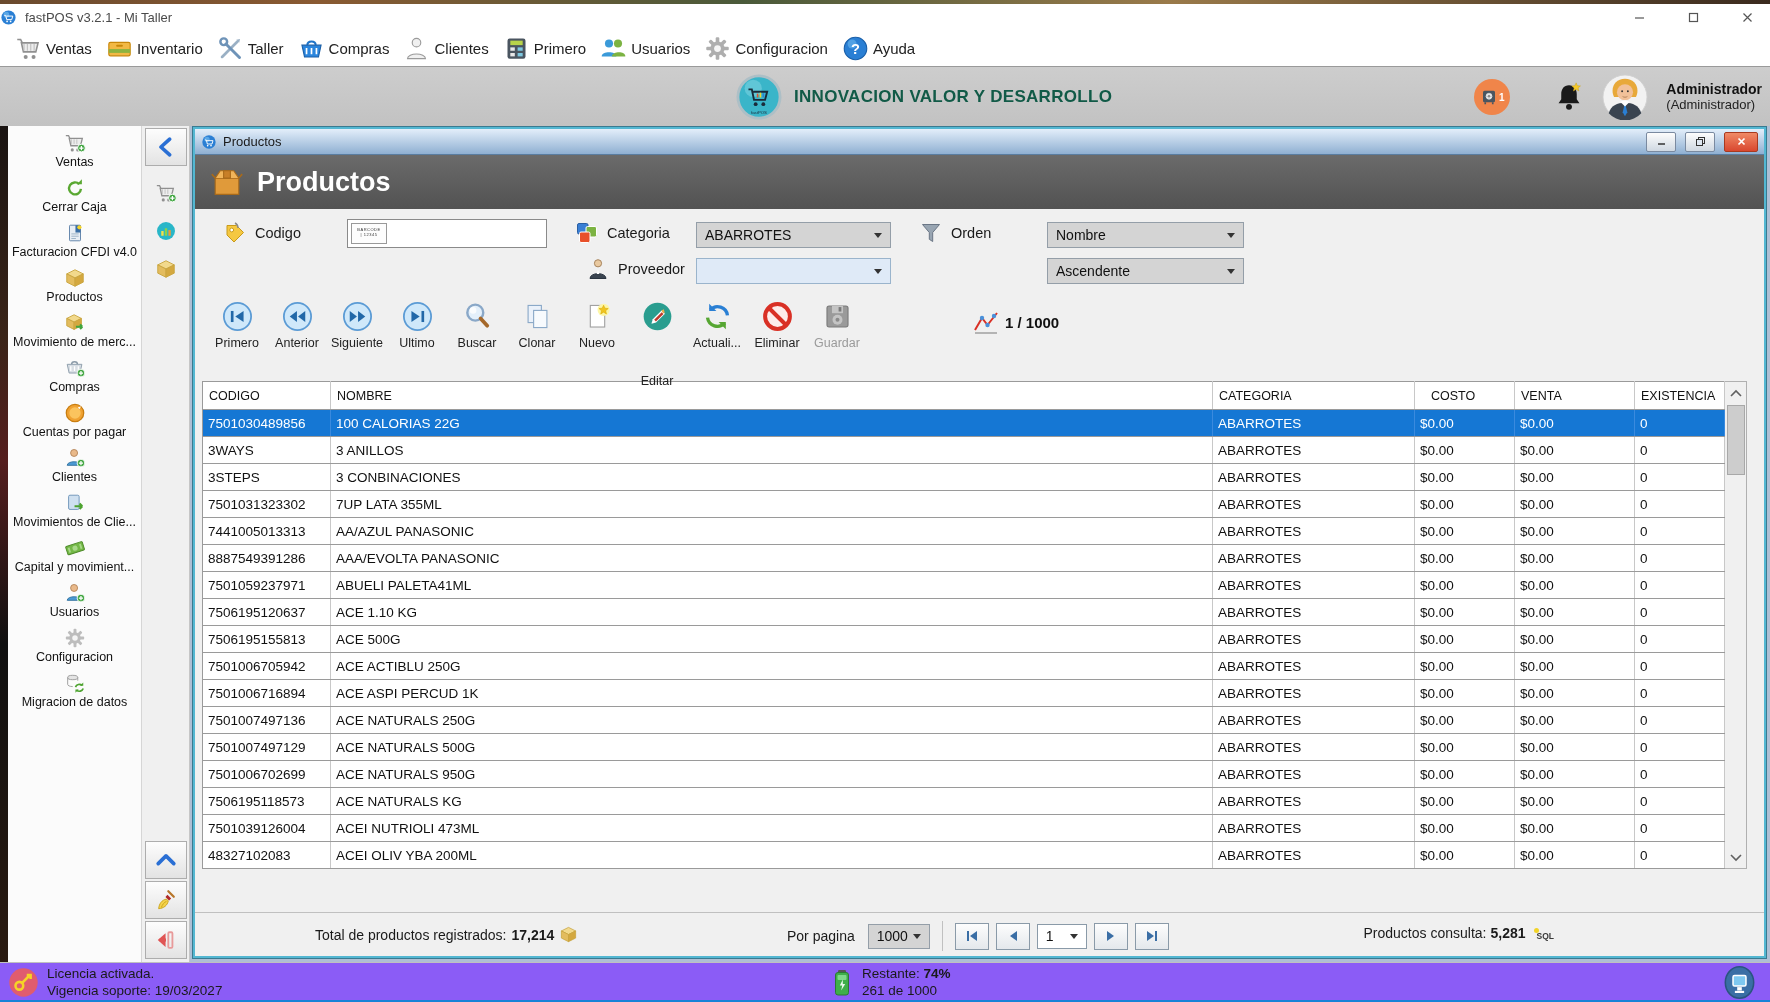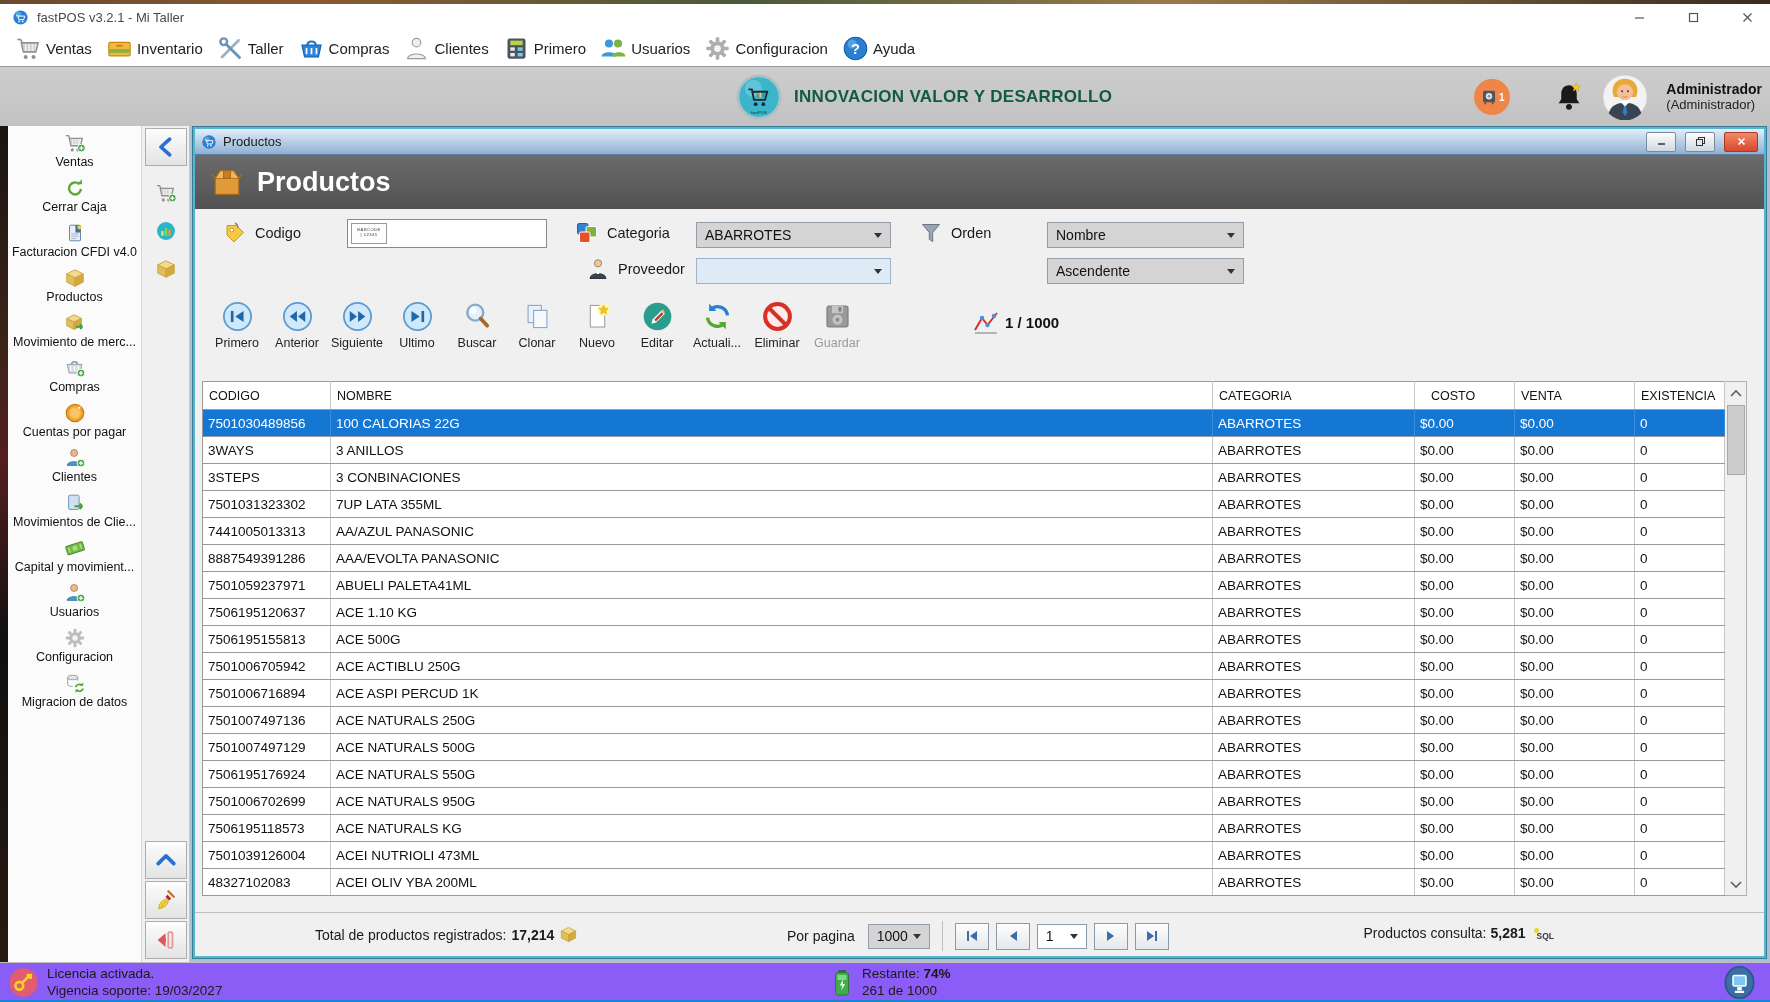--- a/index.html
+++ b/index.html
@@ -8,21 +8,21 @@
     font-family:"Liberation Sans",sans-serif;color:#1a1a1a;}
   .ic{display:inline-block;line-height:0;}
   .ic svg{width:100%;height:100%;display:block;}
 
   
   .desk-top{position:absolute;left:0;top:0;right:0;height:4px;
     background:linear-gradient(90deg,#6a4a2e,#8a5a32 18%,#4a5a3a 42%,#9a7a4a 66%,#3a2a1e);}
 
   
   .titlebar{position:absolute;left:0;top:4px;right:0;height:26px;background:#fff;
-    display:flex;align-items:center;padding-left:12px;gap:8px;}
+    display:flex;align-items:center;gap:8px;}
   .titlebar .ic16{width:17px;height:17px;}
   .tb-title{font-size:13px;color:#4a4a4a;flex:1;}
   .wc{width:46px;height:26px;display:flex;align-items:center;justify-content:center;}
   .wc svg{width:11px;height:11px;}
 
   
   .toolbar{position:absolute;left:0;top:30px;right:0;height:36px;background:#fff;
     display:flex;align-items:center;padding-left:8px;}
   .tb-item{display:flex;align-items:center;gap:4px;padding:0 7px;height:100%;cursor:default;}
   .tb-item .ic24{width:27px;height:27px;}
@@ -737,21 +737,21 @@
             <div class="rb" style="left: 374px;">
               <span class="ic ic30">
                 <svg viewBox="0 0 28 28">
                   <rect x="7.5" y="4" width="13" height="19.5" fill="#fff" stroke="#a0a0a0"></rect>
                   <circle cx="19.5" cy="8" r="5.5" fill="#fdf6a8"></circle>
                   <path d="M19.5 3.8l1.2 2.7 3 .3-2.3 2 .7 2.9-2.6-1.6-2.6 1.6.7-2.9-2.3-2 3-.3z" fill="#f0c420" stroke="#d8a800" stroke-width=".5"></path>
                 </svg>
               </span>
               <span class="rb-label">Nuevo</span>
             </div>
-            <div class="rb" style="left: 434px;">
+            <div class="rb" style="left: 434px; gap: 38px;">
               <span class="ic ic30">
                 <svg viewBox="0 0 28 28">
                   <circle cx="14" cy="14" r="12.5" fill="#2a9d8f"></circle>
                   <path d="M8.5 20.5l1.2-4 8-8 3 3-8 8z" fill="#fff"></path>
                   <path d="M11 17l6.8-6.8 1.6 1.6L12.6 18.6z" fill="#c0392b"></path>
                   <path d="M17.5 8.5l2.2-1 .8 3-1.5.5z" fill="#e8b04a"></path>
                 </svg>
               </span>
               <span class="rb-label">Editar</span>
             </div>
@@ -894,28 +894,20 @@
                   <td>7501007497136</td>
                   <td>ACE NATURALS 250G</td>
                   <td>ABARROTES</td>
                   <td>$0.00</td>
                   <td>$0.00</td>
                   <td>0</td>
                 </tr>
                 <tr>
                   <td>7501007497129</td>
                   <td>ACE NATURALS 500G</td>
-                  <td>ABARROTES</td>
-                  <td>$0.00</td>
-                  <td>$0.00</td>
-                  <td>0</td>
-                </tr>
-                <tr>
-                  <td>7506195176924</td>
-                  <td>ACE NATURALS 550G</td>
                   <td>ABARROTES</td>
                   <td>$0.00</td>
                   <td>$0.00</td>
                   <td>0</td>
                 </tr>
                 <tr>
                   <td>7501006702699</td>
                   <td>ACE NATURALS 950G</td>
                   <td>ABARROTES</td>
                   <td>$0.00</td>

